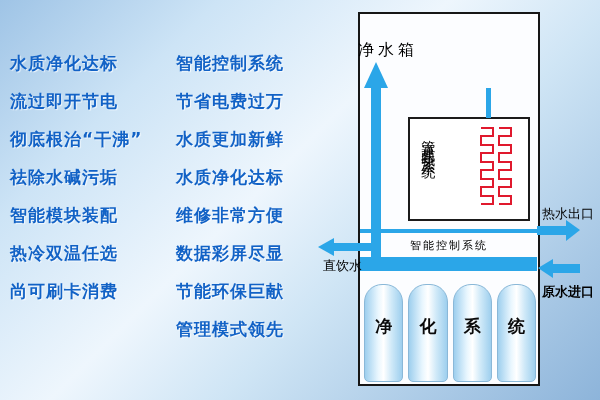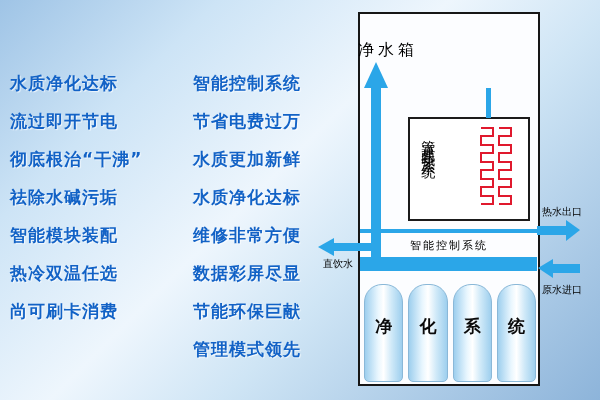--- a/index.html
+++ b/index.html
@@ -4,21 +4,21 @@
 <style>
   * { margin:0; padding:0; box-sizing:border-box; }
   html,body { width:600px; height:400px; }
   .canvas {
     position:relative; width:600px; height:400px; overflow:hidden;
     background: linear-gradient(135deg, #9fc4e6 0%, #cde4f6 22%, #eef6fd 45%, #cfe5f5 62%, #8db4da 100%);
     font-family:"DejaVu Sans","Liberation Sans",sans-serif;
   }
 
   
-  .features { position:absolute; left:10px; top:64px; display:flex; gap:20px; }
+  .features { position:absolute; left:10px; top:44px; display:flex; gap:3px; }
   .fcol { display:flex; flex-direction:column; }
   .fcol.c1 { width:163px; }
   .feature-row {
     height:38px; display:flex; align-items:center;
     font-size:17px; font-weight:bold; letter-spacing:1px; white-space:nowrap;
     color:var(--feature-text, #1262c6);
     text-shadow:1px 1px 1px rgba(255,255,255,0.75);
   }
 
   
@@ -28,24 +28,24 @@
     font-size:16px; letter-spacing:4px; color:#000; }
   .heater-box { position:absolute; left:408px; top:117px; width:122px; height:104px;
     border:2px solid #1b1b1b; background:#ffffff; }
   .heater-label { position:absolute; left:417px; top:129px; height:66px;
     writing-mode:vertical-lr; font-size:14px; letter-spacing:4px; line-height:1.55; color:#000; }
   .control-label { position:absolute; left:358px; top:238px; width:182px; text-align:center;
     font-size:11px; letter-spacing:2px; color:#000; }
 
   .pipes { position:absolute; left:0; top:0; width:600px; height:400px; pointer-events:none; }
 
-  .flow-label { position:absolute; font-size:10px; color:#000; white-space:nowrap; }
+  .flow-label { position:absolute; font-size:13px; color:#000; white-space:nowrap; }
   .lbl-direct { left:323px; top:257px; }
   .lbl-hot { left:542px; top:205px; }
-  .lbl-raw { left:542px; top:283px; }
+  .lbl-raw { left:542px; top:283px;font-weight:bold; }
 
   
   .bottles { position:absolute; left:364px; top:284px; width:172px; height:98px;
     display:flex; gap:5px; }
   .bottle {
     flex:1; height:98px; border:1px solid #8ab8d8;
     border-radius:18px 18px 5px 5px;
     background:linear-gradient(90deg,#9ecfee 0%, #e8f6fe 35%, #ffffff 50%, #cfe9f8 72%, #9ecfee 100%);
     display:flex; align-items:center; justify-content:center;
   }

